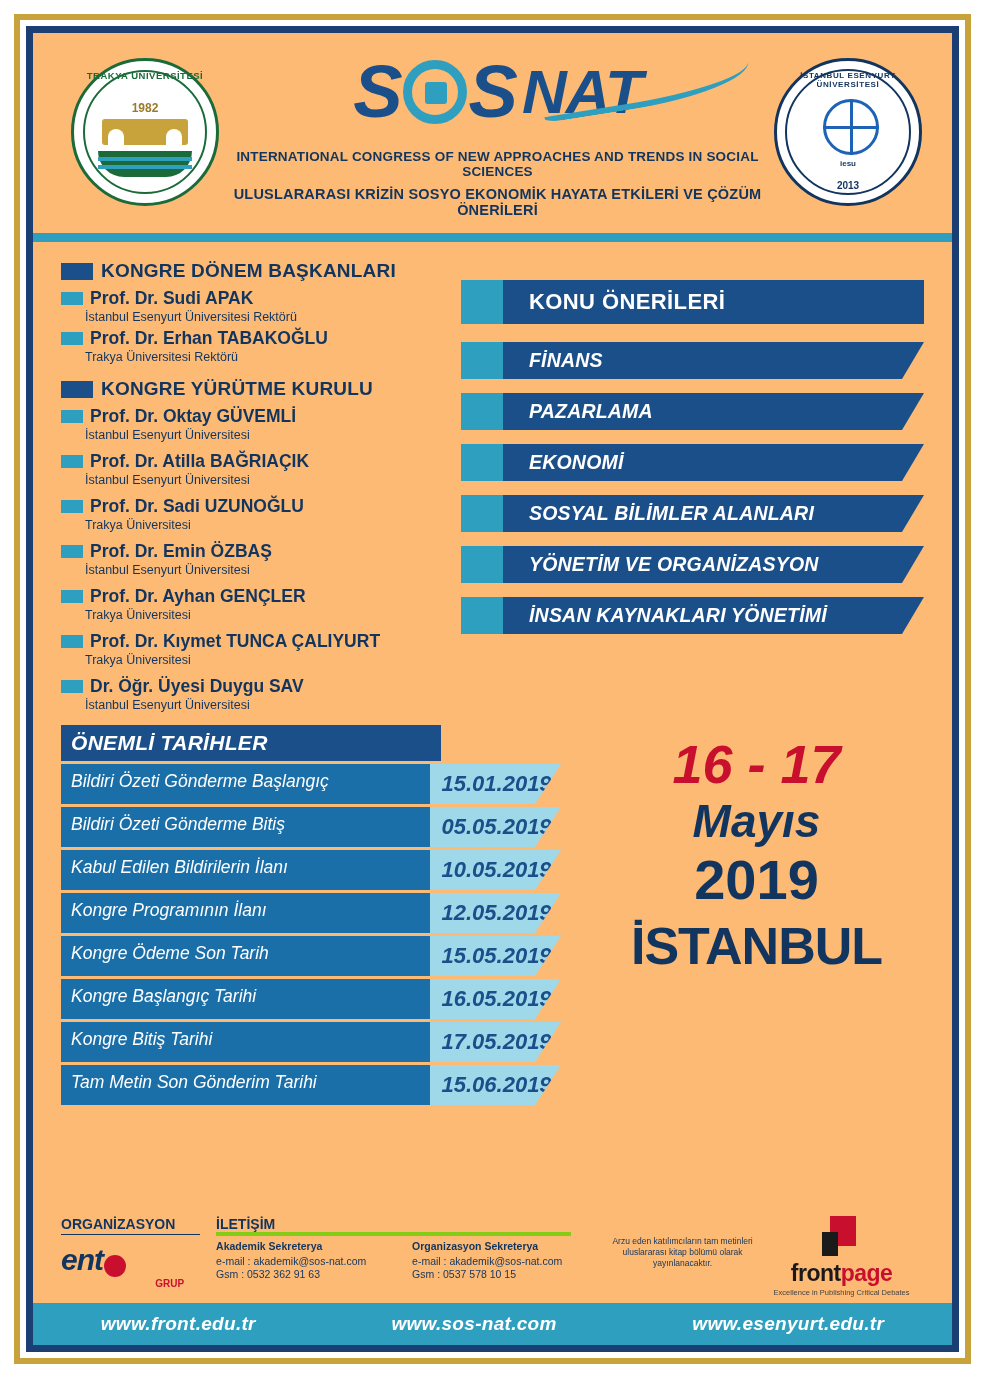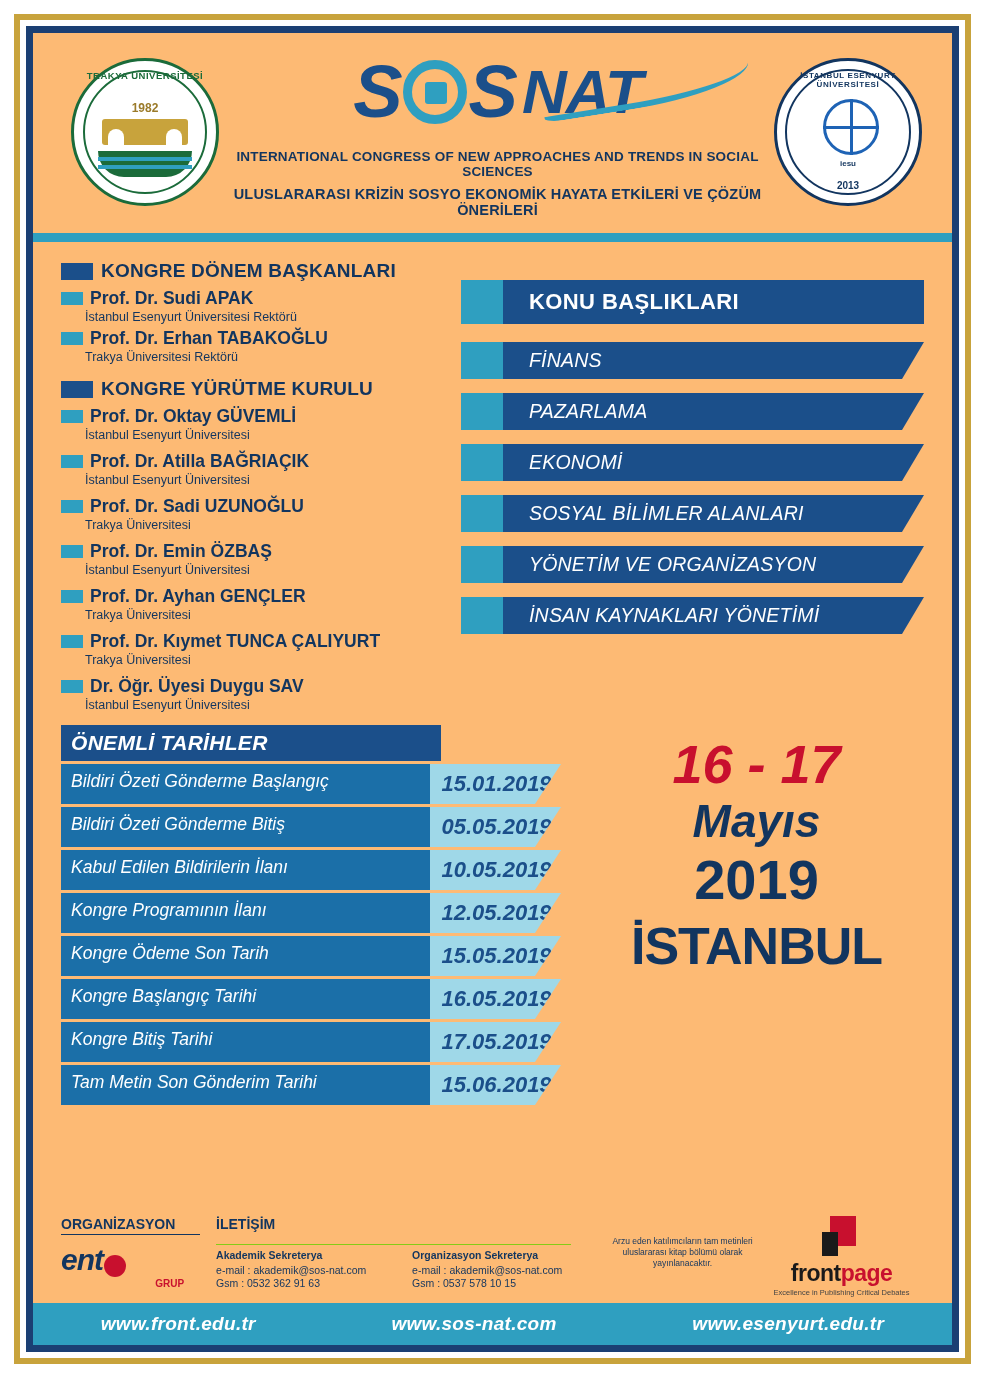--- a/index.html
+++ b/index.html
@@ -187,21 +187,21 @@
   .topic-title .cap{width:42px;background:#2f9fc0;flex:0 0 auto;}
   .topic-title .body{
     flex:1;background:#1b4f8a;color:#fff;font-size:22px;font-weight:bold;
     padding:9px 0 9px 26px;letter-spacing:.4px;
   }
   .topic{
     display:flex;align-items:stretch;margin-bottom:14px;
   }
   .topic .cap{width:42px;background:#2f9fc0;flex:0 0 auto;}
   .topic .body{
-    flex:1;background:#1b4f8a;color:#fff;font-size:19.5px;font-weight:normal;
+    flex:1;background:#1b4f8a;color:#fff;font-size:19.5px;font-weight:bold;
     font-style:italic;padding:7px 0 7px 26px;letter-spacing:.2px;
     clip-path:polygon(0 0,100% 0,calc(100% - 22px) 100%,0 100%);
   }
 
   
   .dates-wrap{display:flex;margin-top:4px;padding:0 0 0 28px;}
   .dates{width:500px;}
   .dates-head{
     background:#1b4f8a;color:#fff;font-size:21px;font-weight:bold;font-style:italic;
     padding:6px 0 6px 10px;width:370px;letter-spacing:.3px;
@@ -236,21 +236,21 @@
   .org{width:140px;}
   .org .h{font-size:14px;font-weight:bold;color:#12355f;border-bottom:1px solid #12355f;padding-bottom:2px;}
   .ento{margin-top:8px;position:relative;height:44px;}
   .ento .word{font-size:30px;font-weight:bold;color:#12355f;font-style:italic;letter-spacing:-1px;}
   .ento .o{
     display:inline-block;width:22px;height:22px;border-radius:50%;background:#c8102e;
     vertical-align:middle;margin:0 1px;
   }
   .ento .grup{position:absolute;right:16px;bottom:-2px;font-size:10px;font-weight:bold;color:#c8102e;}
   .contact{flex:1;padding-left:16px;}
-  .contact .h{font-size:14px;font-weight:bold;color:#12355f;border-bottom:1px solid #84cc16;padding-bottom:12px;width:355px;}
+  .contact .h{font-size:14px;font-weight:bold;color:#12355f;border-bottom:4px solid #84cc16;padding-bottom:0;width:355px;}
   .contact .cols{display:flex;margin-top:4px;}
   .ccol{width:196px;font-size:10.5px;color:#12355f;line-height:13px;}
   .ccol .t{font-weight:bold;margin-bottom:2px;}
   .note{
     width:150px;font-size:8.5px;color:#12355f;line-height:11px;text-align:center;
     padding-top:20px;
   }
   .fp{width:170px;text-align:center;}
   .fp .mark{
     width:40px;height:42px;margin:0 auto;position:relative;
@@ -387,21 +387,21 @@
                 <div class="tick"></div>
               <div class="name">Dr. Öğr. Üyesi Duygu SAV</div>
               </div>
             <div class="aff">İstanbul Esenyurt Üniversitesi</div>
           </div>
         </div>
 
         <div class="col-right">
           <div class="topic-title">
             <div class="cap"></div>
-            <div class="body">KONU BAŞLIKLARI</div>
+            <div class="body">KONU ÖNERİLERİ</div>
           </div>
 
           <div class="topic">
             <div class="cap"></div>
             <div class="body">FİNANS</div>
           </div>
           <div class="topic">
             <div class="cap"></div>
             <div class="body">PAZARLAMA</div>
           </div>

